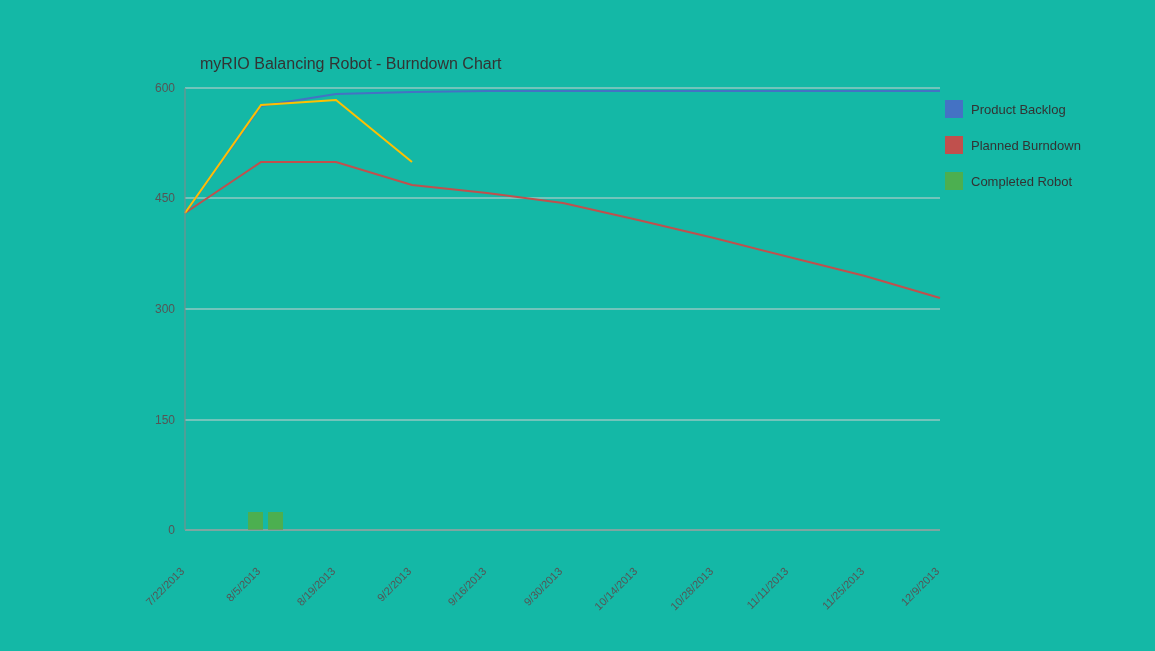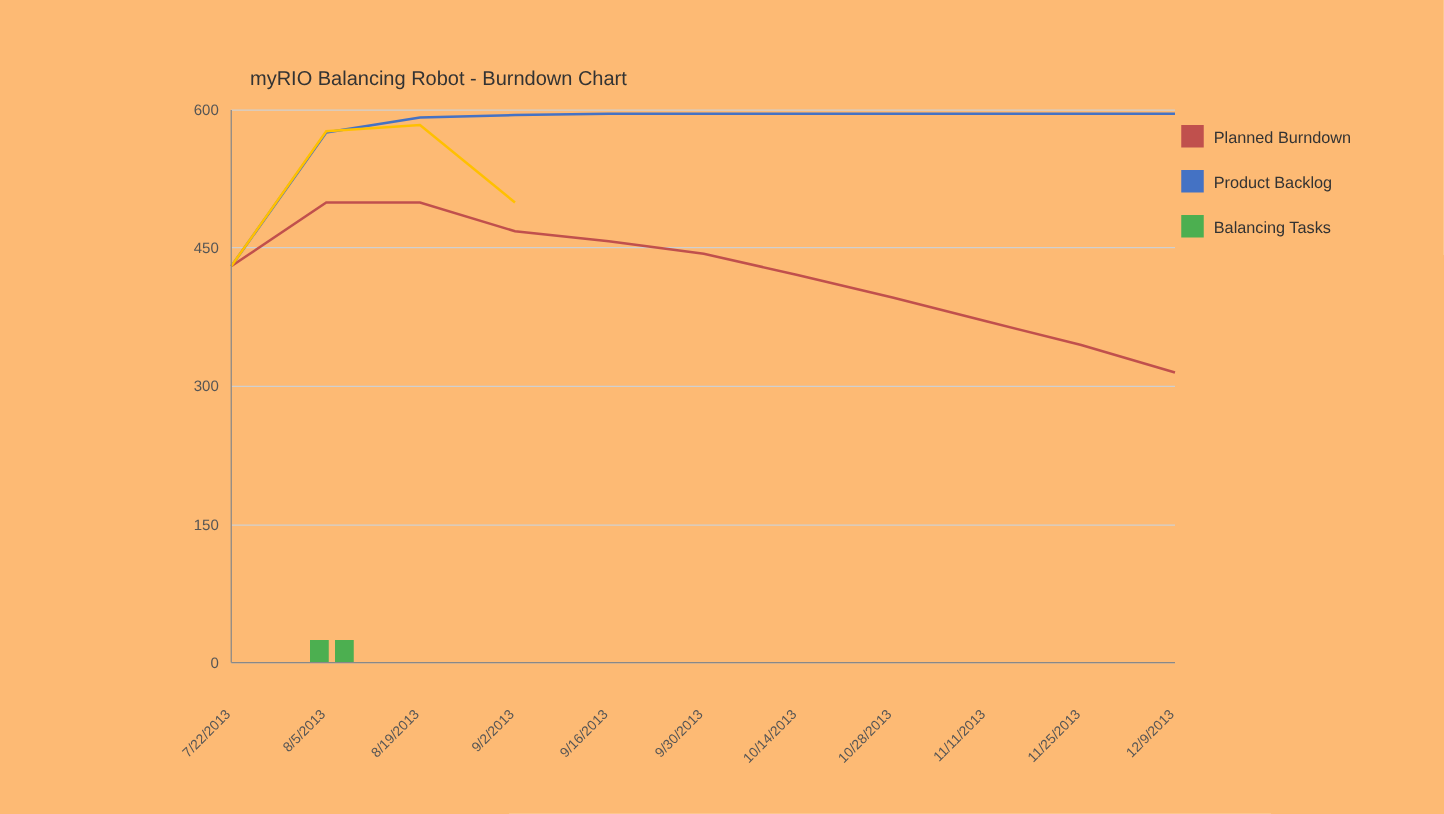--- a/index.html
+++ b/index.html
@@ -7,21 +7,21 @@
       background: #ffffff;
       font-family: Arial, sans-serif;
       width: 1155px;
       height: 651px;
       overflow: hidden;
     }
     .chart-container {
       position: relative;
       width: 1155px;
       height: 651px;
-      background: #fdba74;
+      background: #14b8a6;
     }
     svg {
       position: absolute;
       top: 0;
       left: 0;
     }
     .chart-title {
       position: absolute;
       top: 55px;
       left: 200px;
@@ -53,30 +53,30 @@
   </style>
 </head>
 <body>
 
 <div class="chart-container">
 
   <div class="chart-title">myRIO Balancing Robot - Burndown Chart</div>
 
   <div class="legend">
     <div class="legend-item">
+      <div class="legend-color" style="background:#4472C4;"></div>
+      <span class="legend-label">Product Backlog</span>
+    </div>
+    <div class="legend-item">
       <div class="legend-color" style="background:#C0504D;"></div>
       <span class="legend-label">Planned Burndown</span>
     </div>
     <div class="legend-item">
-      <div class="legend-color" style="background:#4472C4;"></div>
-      <span class="legend-label">Product Backlog</span>
-    </div>
-    <div class="legend-item">
       <div class="legend-color" style="background:#4CAF50;"></div>
-      <span class="legend-label">Balancing Tasks</span>
+      <span class="legend-label">Completed Robot</span>
     </div>
   </div>
 
   <svg width="1155" height="651">
 
     <line x1="185" y1="88" x2="940" y2="88" stroke="#d0d0d0" stroke-width="1"></line>
 
     <line x1="185" y1="198" x2="940" y2="198" stroke="#d0d0d0" stroke-width="1"></line>
 
     <line x1="185" y1="309" x2="940" y2="309" stroke="#d0d0d0" stroke-width="1"></line>

